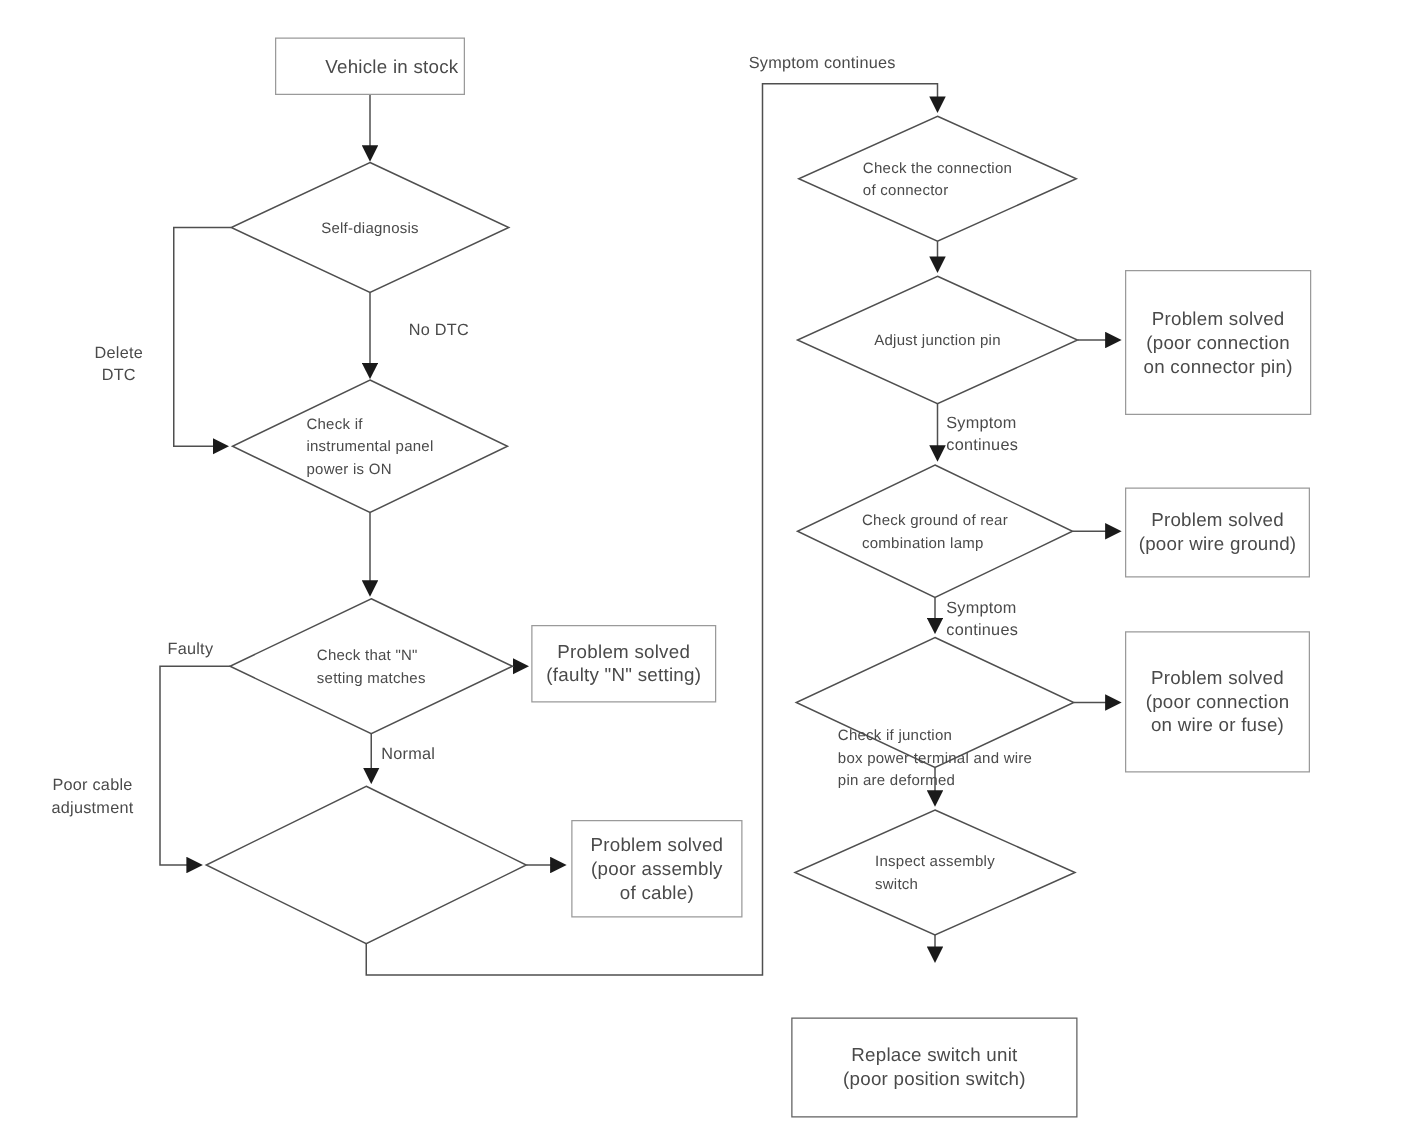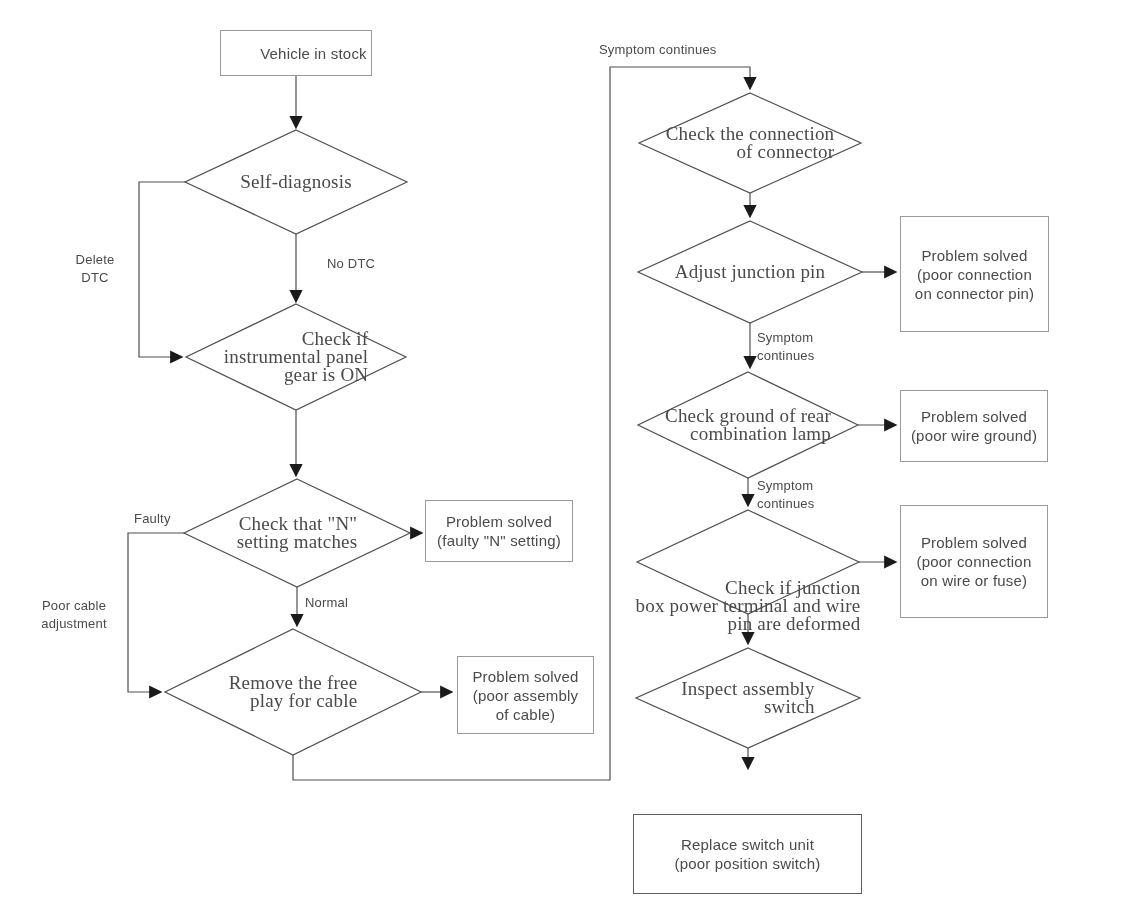--- a/index.html
+++ b/index.html
@@ -11,26 +11,26 @@
   .wire{fill:none;stroke:#4f4f4f;stroke-width:1.2;}
   .diamond{fill:#ffffff;stroke:#4f4f4f;stroke-width:1.2;}
   .box{
     position:absolute;display:flex;align-items:center;justify-content:center;
     text-align:center;white-space:pre-line;font-size:15px;line-height:19px;
     letter-spacing:.2px;border:1px solid #9a9a9a;background:#ffffff;box-sizing:border-box;
   }
   .box.dark{border-color:#5f5f5f;}
   .dlabel{
     position:absolute;display:flex;align-items:center;justify-content:center;
-    text-align:right;white-space:pre-line;font-size:19px;line-height:18px;letter-spacing:.2px;font-family:Liberation Serif, serif;
+    text-align:left;white-space:pre-line;font-size:12px;line-height:18px;letter-spacing:.2px;
   }
   .elabel{
     position:absolute;font-size:13px;line-height:18px;white-space:pre-line;letter-spacing:.2px;
   }
-  .elabel.center{text-align:center;}
+  .elabel.center{text-align:center;margin-top:22px;}
 </style>
 </head>
 <body>
 
 <div class="stage">
 
   <svg class="wires">
     <defs>
       <marker id="arrow" viewBox="0 0 10 10" refX="7.5" refY="5" markerWidth="11" markerHeight="11" orient="auto">
         <path d="M0,0 L10,5 L0,10 z" fill="#1a1a1a"></path>
@@ -79,25 +79,23 @@
 (poor wire ground)</div>
   <div class="box" style="left:900px;top:505px;width:148px;height:113px;">Problem solved
 (poor connection
 on wire or fuse)</div>
   <div class="box dark" style="left:633px;top:814px;width:229px;height:80px;">Replace switch unit
 (poor position switch)</div>
 
   <div class="dlabel" style="left:166px;top:173px;width:260px;height:18px;">Self-diagnosis</div>
   <div class="dlabel" style="left:166px;top:330px;width:260px;height:54px;">Check if
 instrumental panel
-gear is ON</div>
+power is ON</div>
   <div class="dlabel" style="left:167px;top:515px;width:260px;height:36px;">Check that "N"
 setting matches</div>
-  <div class="dlabel" style="left:163px;top:674px;width:260px;height:36px;">Remove the free
-play for cable</div>
   <div class="dlabel" style="left:620px;top:125px;width:260px;height:36px;">Check the connection
 of connector</div>
   <div class="dlabel" style="left:620px;top:263px;width:260px;height:18px;">Adjust junction pin</div>
   <div class="dlabel" style="left:618px;top:407px;width:260px;height:36px;">Check ground of rear
 combination lamp</div>
   <div class="dlabel" style="left:618px;top:535px;width:260px;height:54px;margin-top:44px;">Check if junction
 box power terminal and wire
 pin are deformed</div>
   <div class="dlabel" style="left:618px;top:680px;width:260px;height:36px;">Inspect assembly
 switch</div>

